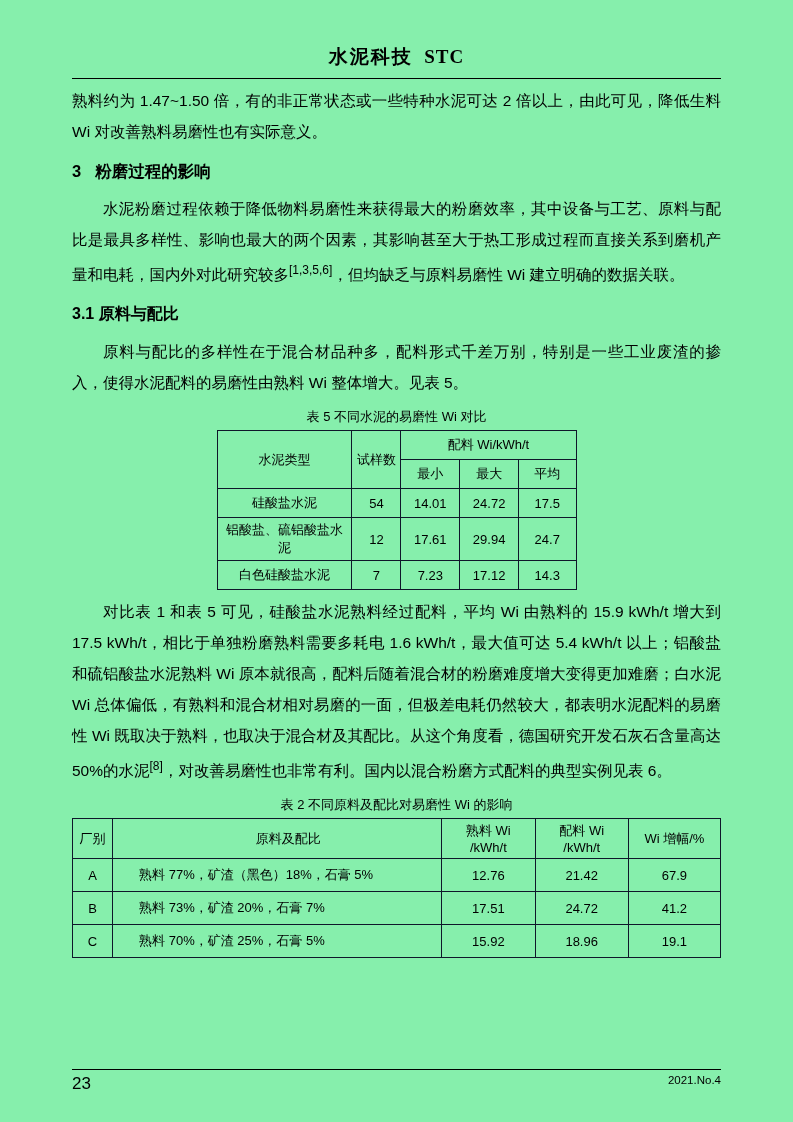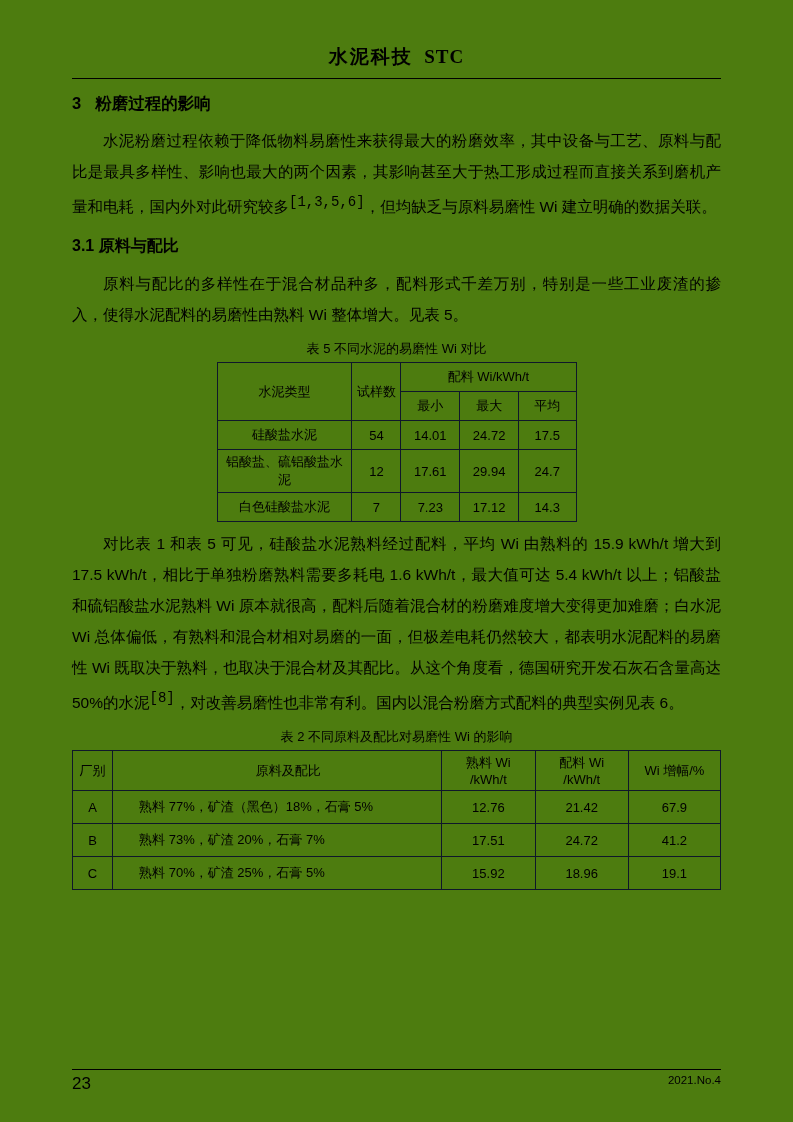--- a/index.html
+++ b/index.html
@@ -13,21 +13,21 @@
     font-family: "Liberation Sans", "DejaVu Sans", sans-serif;
     color: #000000;
     position: relative;
   }
   .page {
     position: relative;
     width: 793px;
     height: 1122px;
     box-sizing: border-box;
     padding: 0 72px;
-    background: #4d7c0f;
+    background: #86efac;
   }
   
   .header {
     text-align: center;
     padding-top: 44px;
     font-family: "Liberation Serif", "DejaVu Serif", serif;
     font-weight: bold;
     font-size: 19px;
     letter-spacing: 2px;
   }
@@ -47,21 +47,21 @@
     text-justify: inter-ideograph;
     margin: 0;
   }
   .para {
     margin: 0;
     padding-top: 6px;
   }
   .indent {
     text-indent: 2em;
   }
-  sup { font-size: 14px; vertical-align: super; font-family: Liberation Mono, monospace; }
+  sup { font-size: 12px; vertical-align: super; }
 
   h2.sec {
     font-size: 16.5px;
     font-weight: bold;
     margin: 10px 0 2px 0;
     line-height: 28px;
   }
   h2.sec .num { margin-right: 14px; }
   h3.sub {
     font-size: 16px;
@@ -134,20 +134,21 @@
 </head>
 <body>
 
 <div class="page">
 
   <div class="header">
     <span>水泥科技</span><span class="stc">&nbsp;&nbsp;</span><span class="stc">STC</span>
   </div>
   <div class="header-rule"></div>
 
+  <p class="body-text para">熟料约为 1.47~1.50 倍，有的非正常状态或一些特种水泥可达 2 倍以上，由此可见，降低生料 Wi 对改善熟料易磨性也有实际意义。</p>
 
   <h2 class="sec">
     <span class="num">3</span><span>粉磨过程的影响</span>
   </h2>
 
   <p class="body-text para indent"><span>水泥粉磨过程依赖于降低物料易磨性来获得最大的粉磨效率，其中设备与工艺、原料与配比是最具多样性、影响也最大的两个因素，其影响甚至大于热工形成过程而直接关系到磨机产量和电耗，国内外对此研究较多</span><sup>[1,3,5,6]</sup><span>，但均缺乏与原料易磨性 Wi 建立明确的数据关联。</span></p>
 
   <h3 class="sub">
     <span class="num">3.1</span>&nbsp;<span>原料与配比</span>
   </h3>

